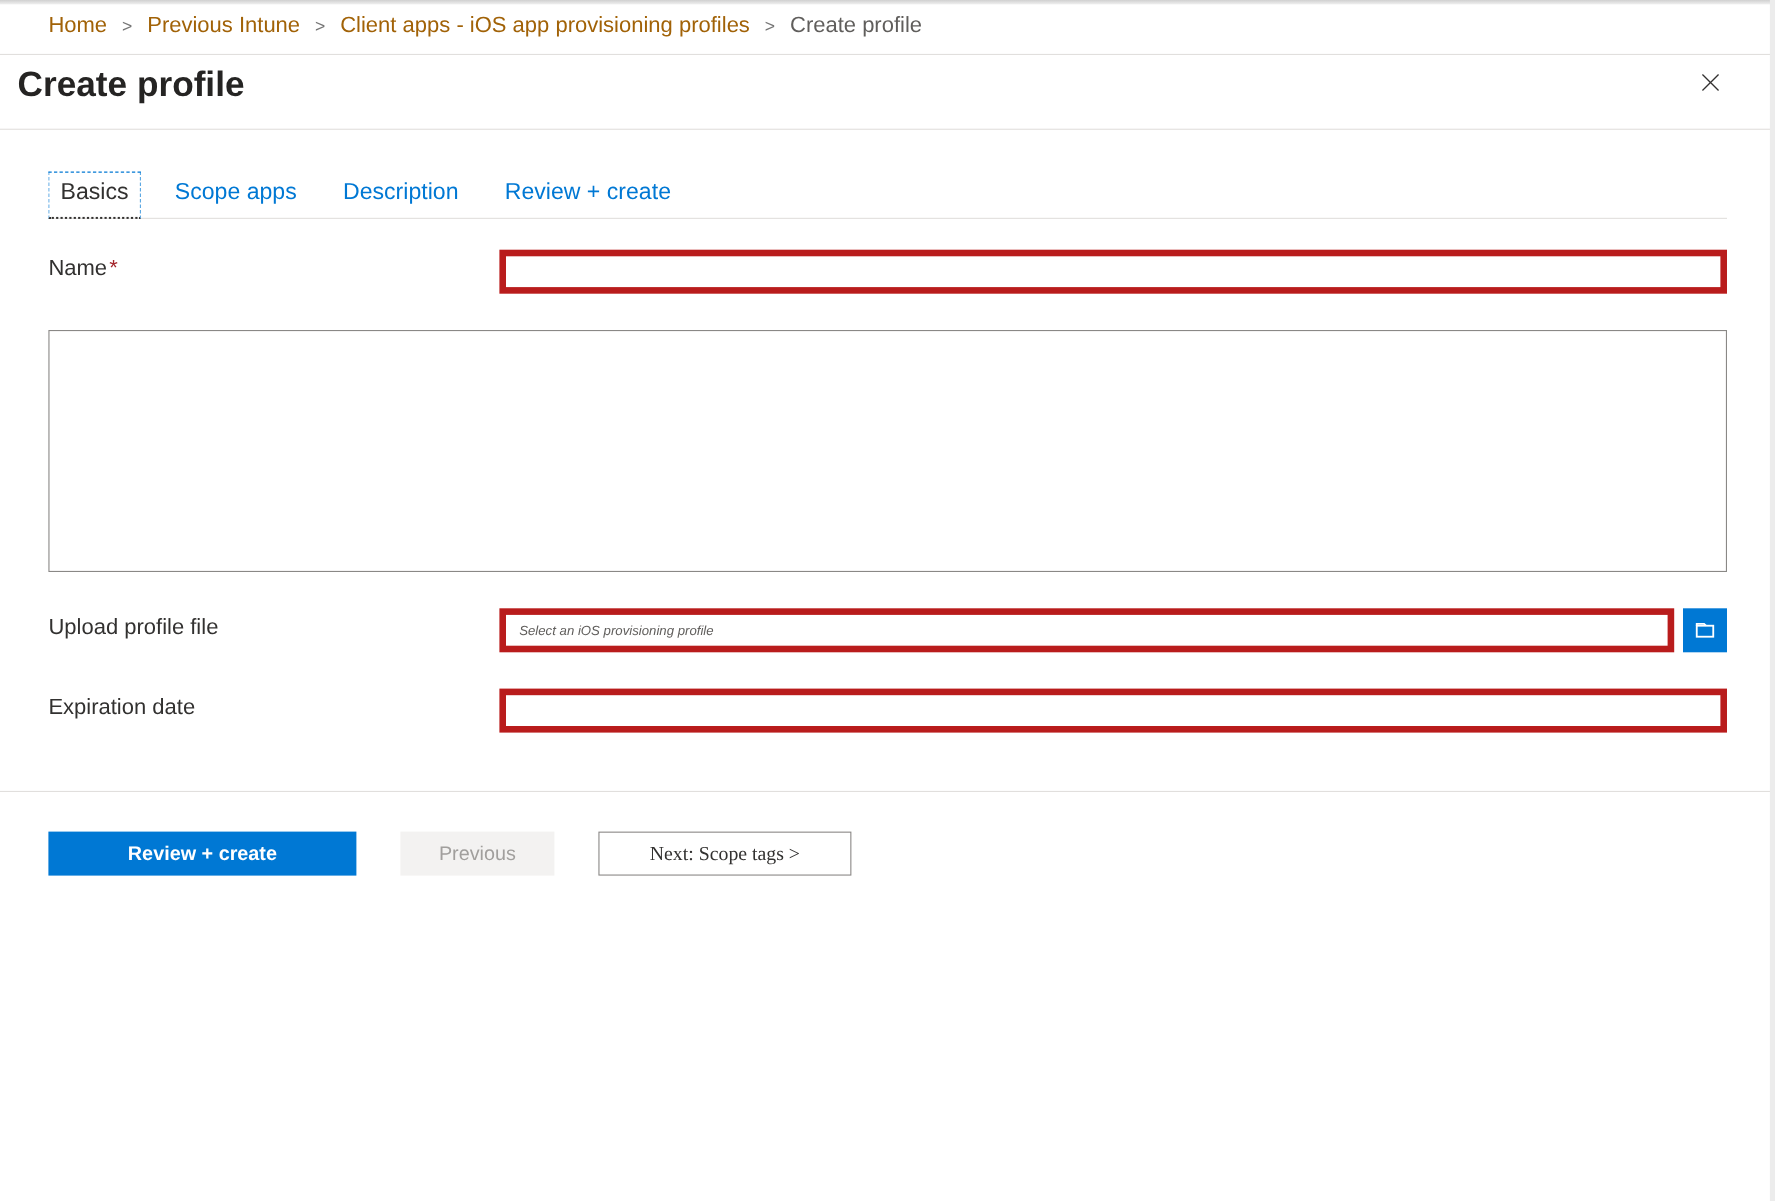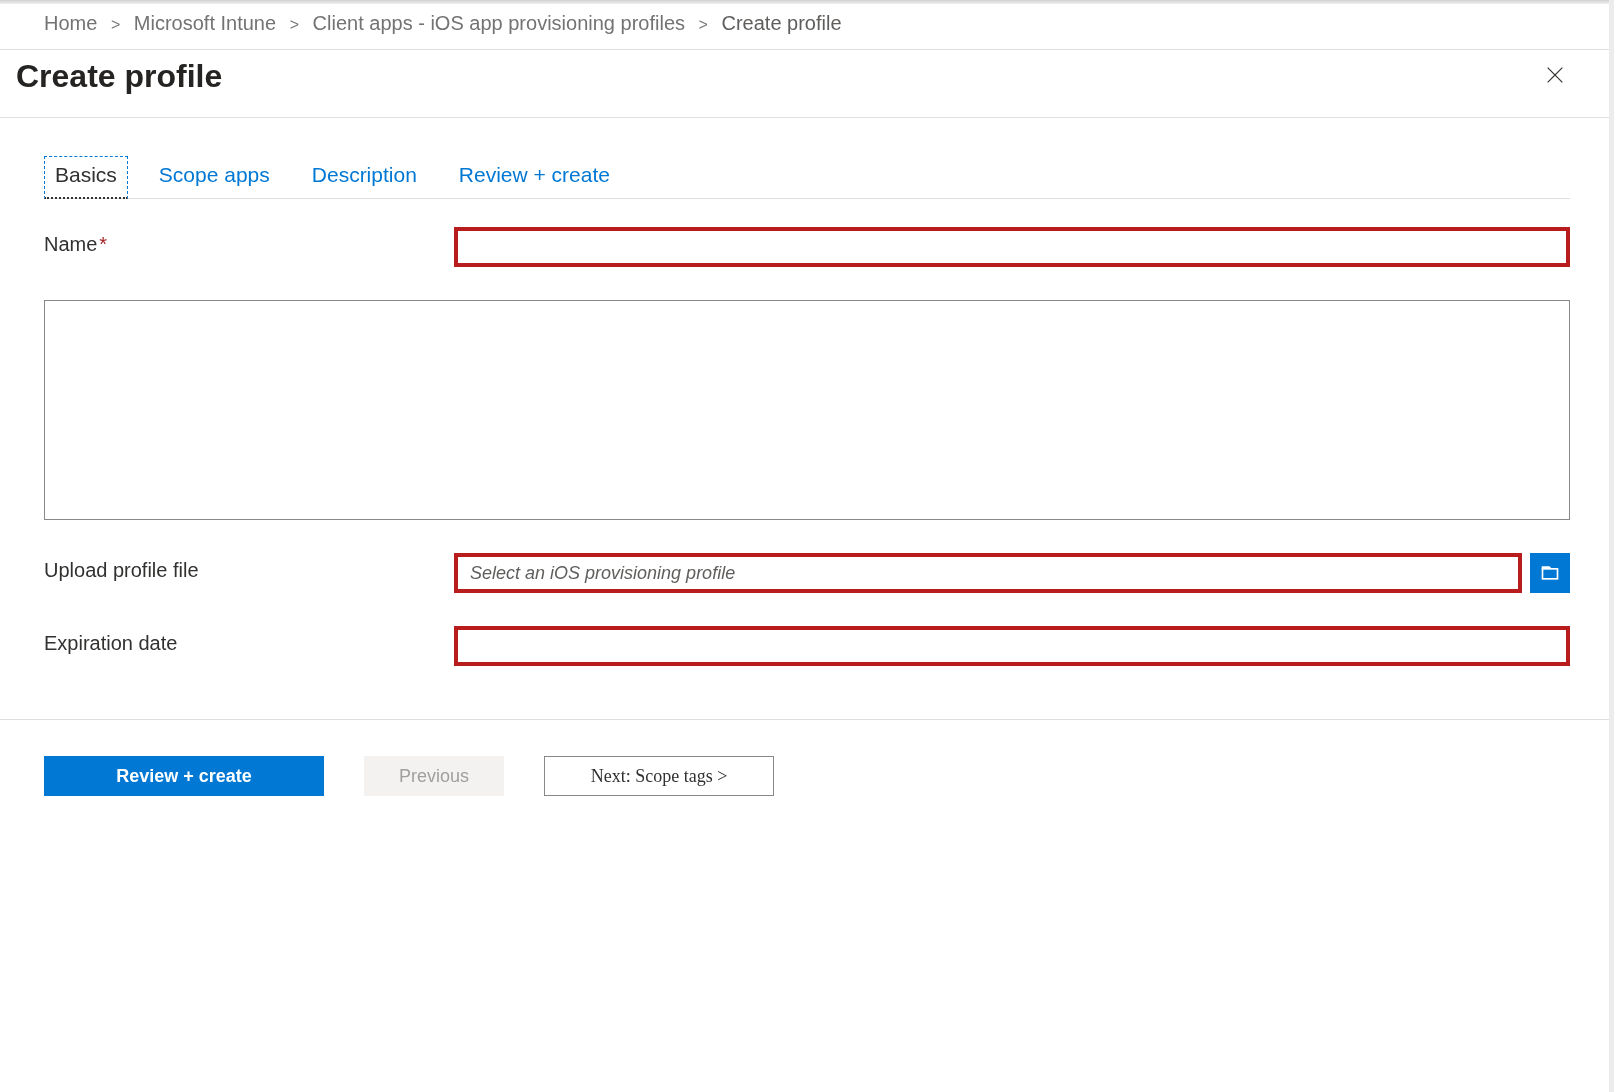--- a/index.html
+++ b/index.html
@@ -16,21 +16,21 @@
     .top-gradient {
       height: 4px;
       background: linear-gradient(to bottom, #d0d0d0, #f0f0f0);
     }
     .breadcrumb {
       padding: 8px 44px 14px 44px;
       border-bottom: 1px solid #e1dfdd;
       font-size: 20px;
     }
     .breadcrumb a {
-      color: #737373;
+      color: #a16207;
       text-decoration: none;
     }
     .breadcrumb .sep {
       color: #767676;
       margin: 0 8px;
       font-size: 16px;
     }
     .breadcrumb .current {
       color: #605e5c;
     }
@@ -92,23 +92,23 @@
       color: #a4262c;
       margin-left: 2px;
     }
     .form-control-wrap {
       flex: 1;
       display: flex;
     }
     .text-input {
       width: 100%;
       height: 40px;
-      border: 4px solid #b91c1c;
+      border: 6px solid #b91c1c;
       padding: 0 12px;
-      font-size: 18px;
+      font-size: 12px;
       color: #323130;
       background: #fff;
     }
     .text-input::placeholder {
       color: #605e5c;
       font-style: italic;
     }
     .textarea-input {
       width: 100%;
       height: 220px;
@@ -183,21 +183,21 @@
     }
   </style>
 </head>
 <body>
 
 <div class="top-gradient"></div>
 
 <nav class="breadcrumb">
   <a href="#">Home</a>
   <span class="sep">&gt;</span>
-  <a href="#">Microsoft Intune</a>
+  <a href="#">Previous Intune</a>
   <span class="sep">&gt;</span>
   <a href="#">Client apps - iOS app provisioning profiles</a>
   <span class="sep">&gt;</span>
   <span class="current">Create profile</span>
 </nav>
 
 <div class="header-row">
   <h1 class="page-title">Create profile</h1>
   <button class="close-btn">
     <svg width="22" height="22" viewBox="0 0 24 24" fill="none" stroke="currentColor" stroke-width="1.3">

